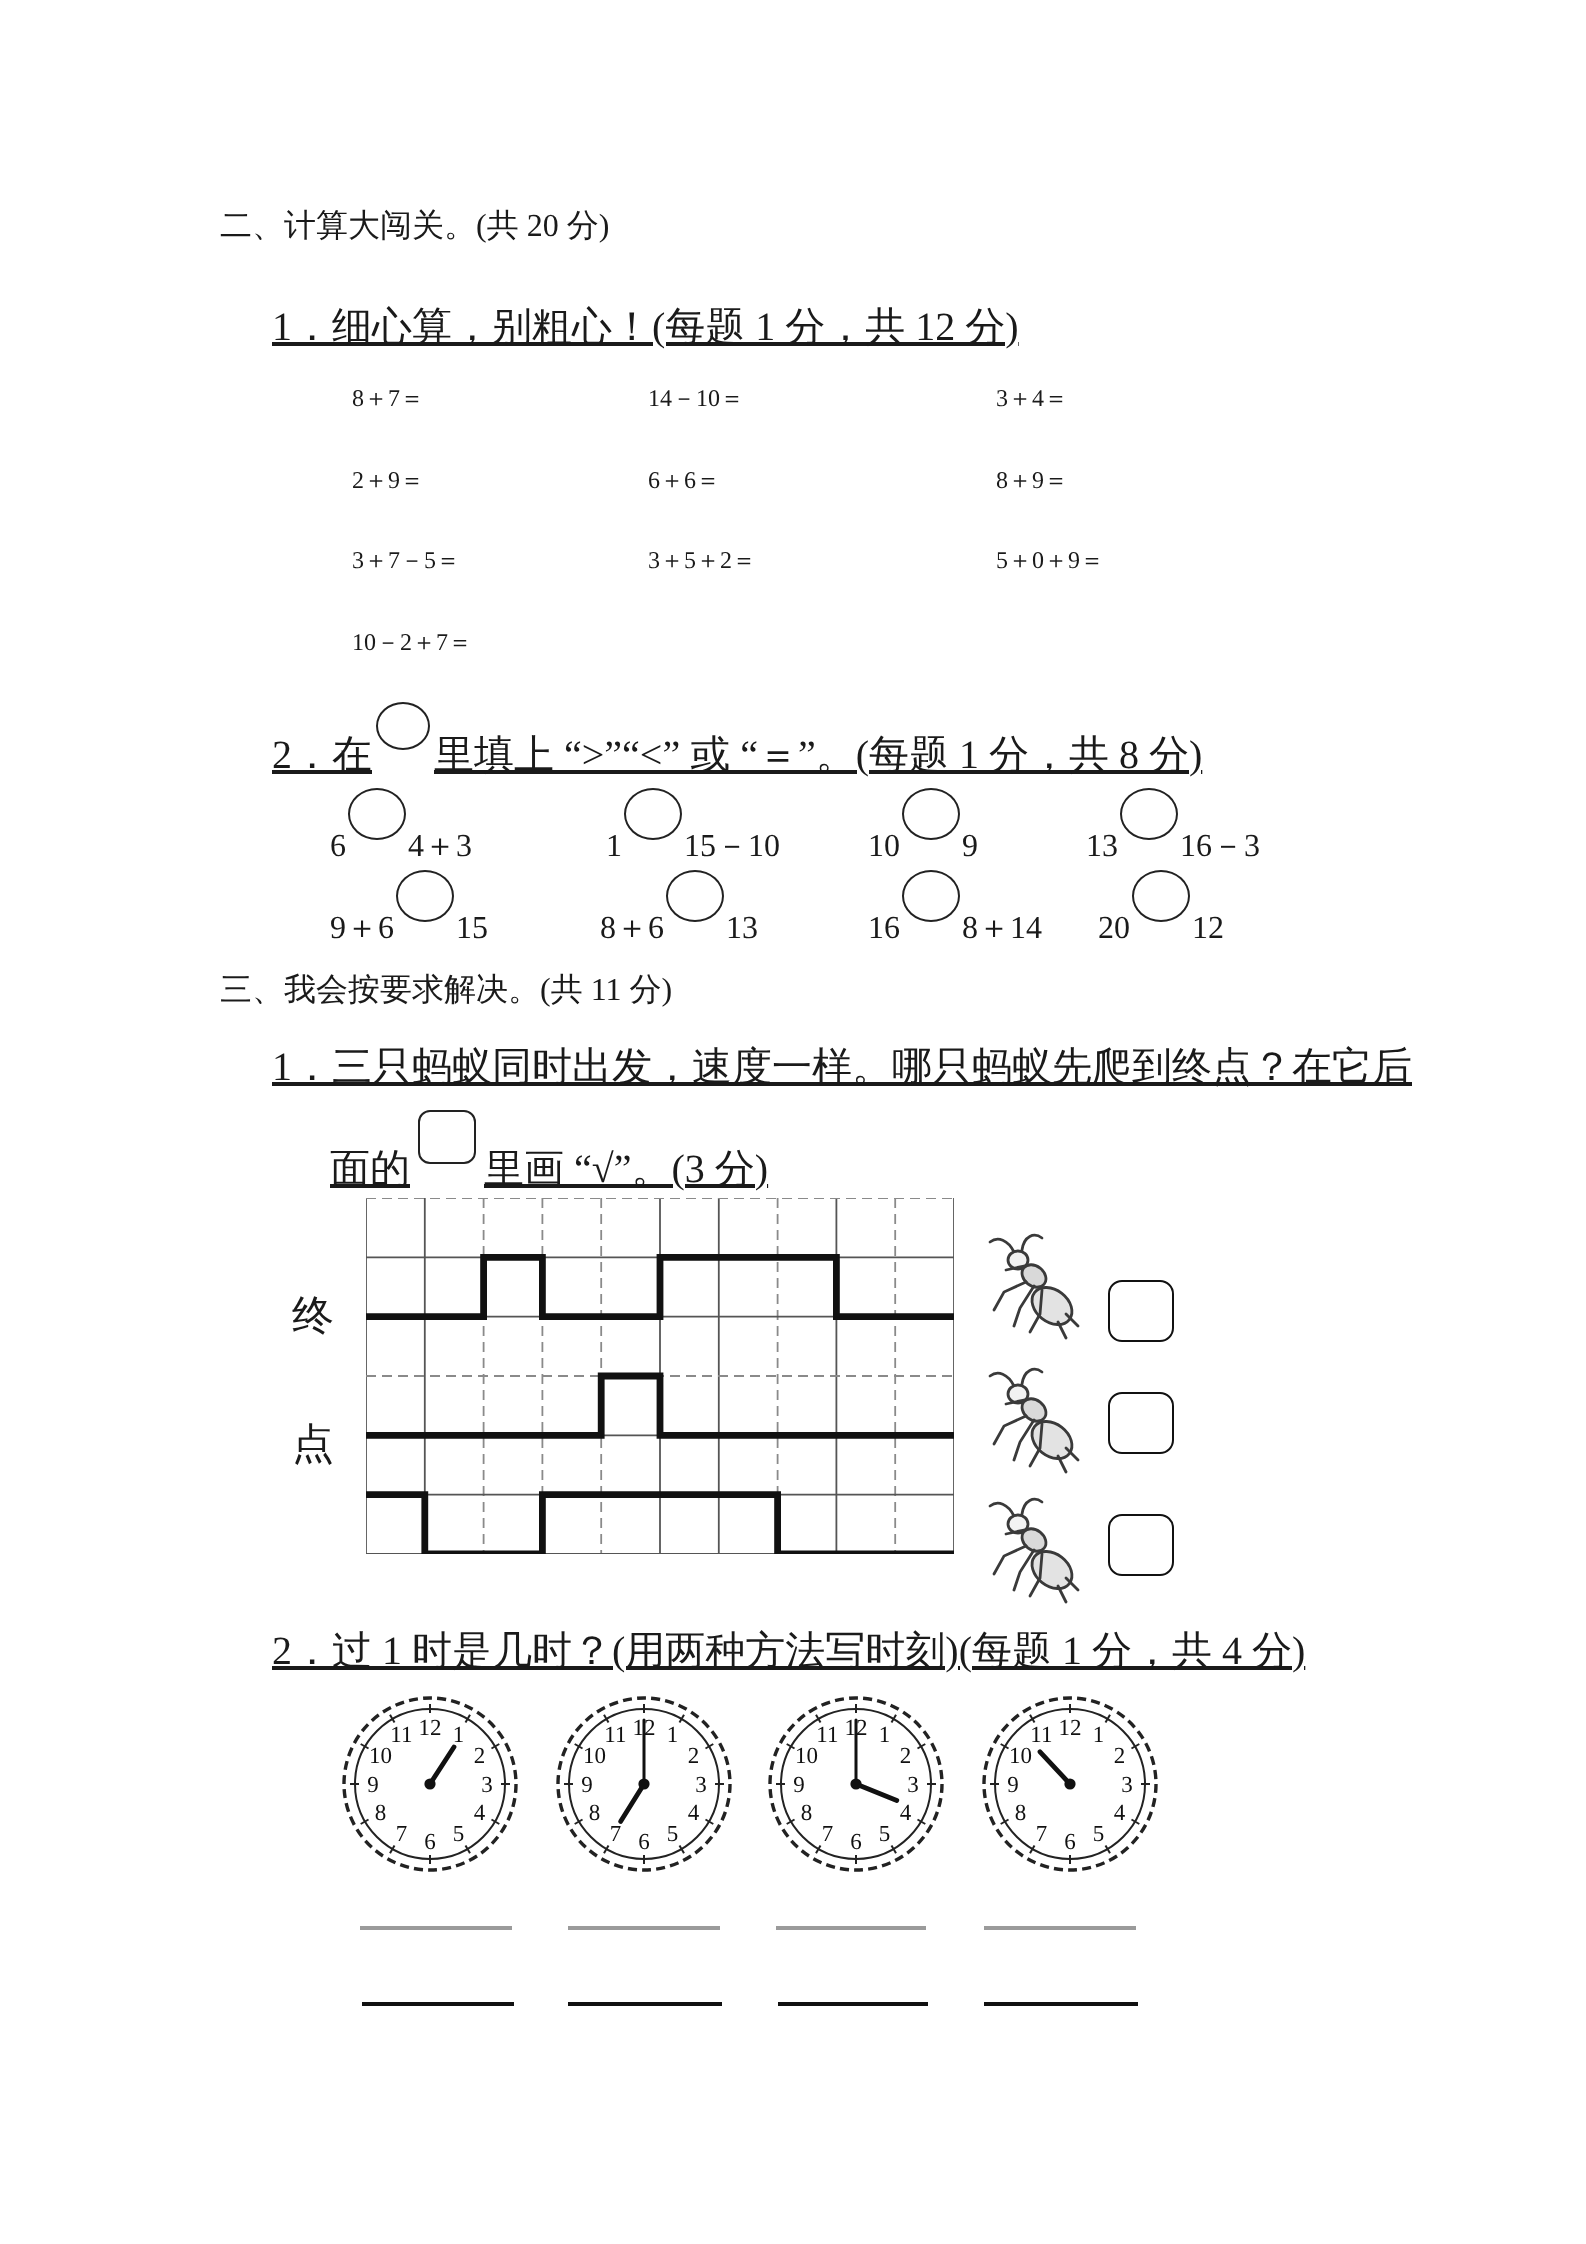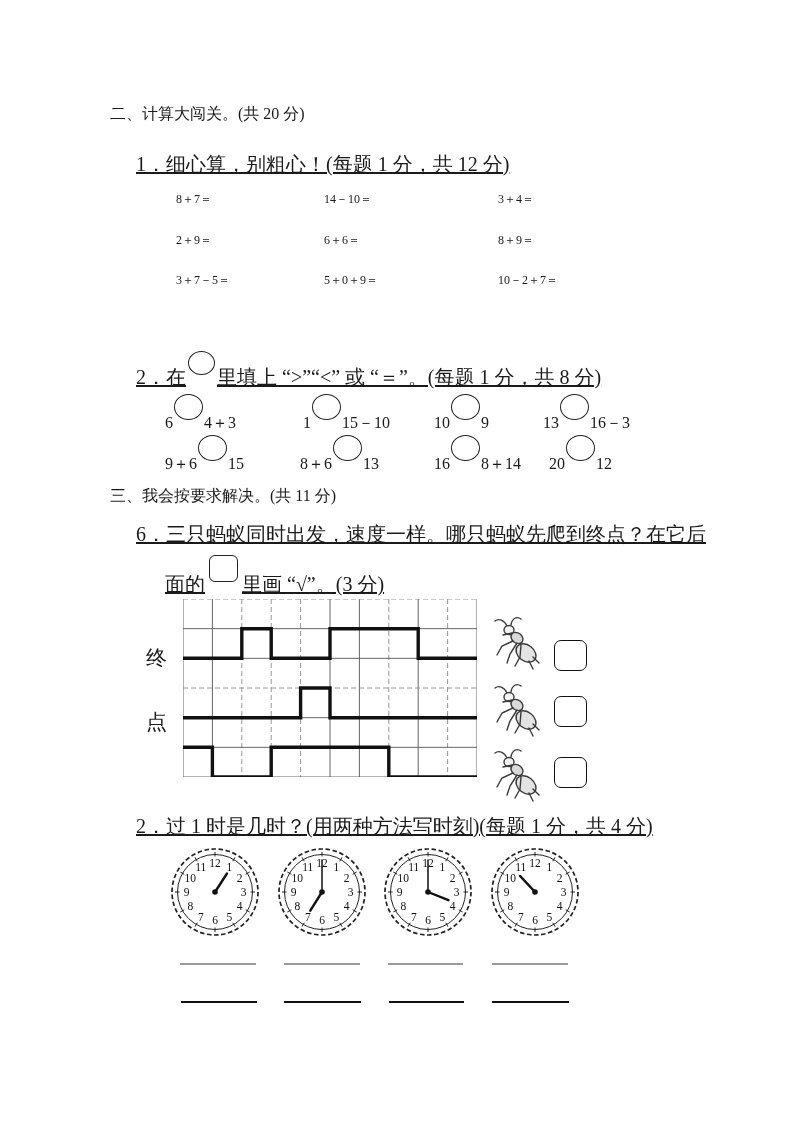--- a/index.html
+++ b/index.html
@@ -41,20 +41,21 @@
 <div class="t sub" style="left:136px;top:151px">1．细心算，别粗心！(每题 1 分，共 12 分)</div>
 
 <div style="position:absolute;left:165px;top:191px;width:480px;display:grid;grid-template-columns:148px 174px 1fr;grid-auto-rows:40.5px;font-size:12px;margin-left:11px;">
   <span>8＋7＝</span>
   <span>14－10＝</span>
   <span>3＋4＝</span>
   <span>2＋9＝</span>
   <span>6＋6＝</span>
   <span>8＋9＝</span>
   <span>3＋7－5＝</span>
+  <span>3＋5＋2＝</span>
   <span>5＋0＋9＝</span>
   <span>10－2＋7＝</span>
 </div>
 
 <div class="t sub" style="left:136px;top:360px">
   <span>2．在</span><span class="head-circle"></span><span>里填上 “&gt;”“&lt;” 或 “＝”。(每题 1 分，共 8 分)</span>
 </div>
 
 <div class="t" style="left:165px;top:402px">
   <span>6</span><span class="cmp-circle"></span><span>4＋3</span>
@@ -77,21 +78,21 @@
 </div>
 <div class="t" style="left:434px;top:443px">
   <span>16</span><span class="cmp-circle"></span><span>8＋14</span>
 </div>
 <div class="t" style="left:549px;top:443px">
   <span>20</span><span class="cmp-circle"></span><span>12</span>
 </div>
 
 <div class="t heading" style="left:110px;top:483px">三、我会按要求解决。(共 11 分)</div>
 
-<div class="t sub" style="left:136px;top:521px">6．三只蚂蚁同时出发，速度一样。哪只蚂蚁先爬到终点？在它后</div>
+<div class="t sub" style="left:136px;top:521px">1．三只蚂蚁同时出发，速度一样。哪只蚂蚁先爬到终点？在它后</div>
 
 <div class="t sub" style="left:165px;top:564px">
   <span>面的</span><span class="inline-box"></span><span>里画 “√”。(3 分)</span>
 </div>
 
 <svg style="position:absolute;left:183px;top:599px" width="294" height="178" viewBox="0 0 294 178">
     <line x1="0" y1="0" x2="0" y2="178" stroke="#555555" stroke-width="0.9"></line>
     <line x1="29.4" y1="0" x2="29.4" y2="178" stroke="#555555" stroke-width="0.9"></line>
     <line x1="58.8" y1="0" x2="58.8" y2="178" stroke="#8a8a8a" stroke-width="0.9" stroke-dasharray="5 3"></line>
     <line x1="88.19999999999999" y1="0" x2="88.19999999999999" y2="178" stroke="#8a8a8a" stroke-width="0.9" stroke-dasharray="5 3"></line>

